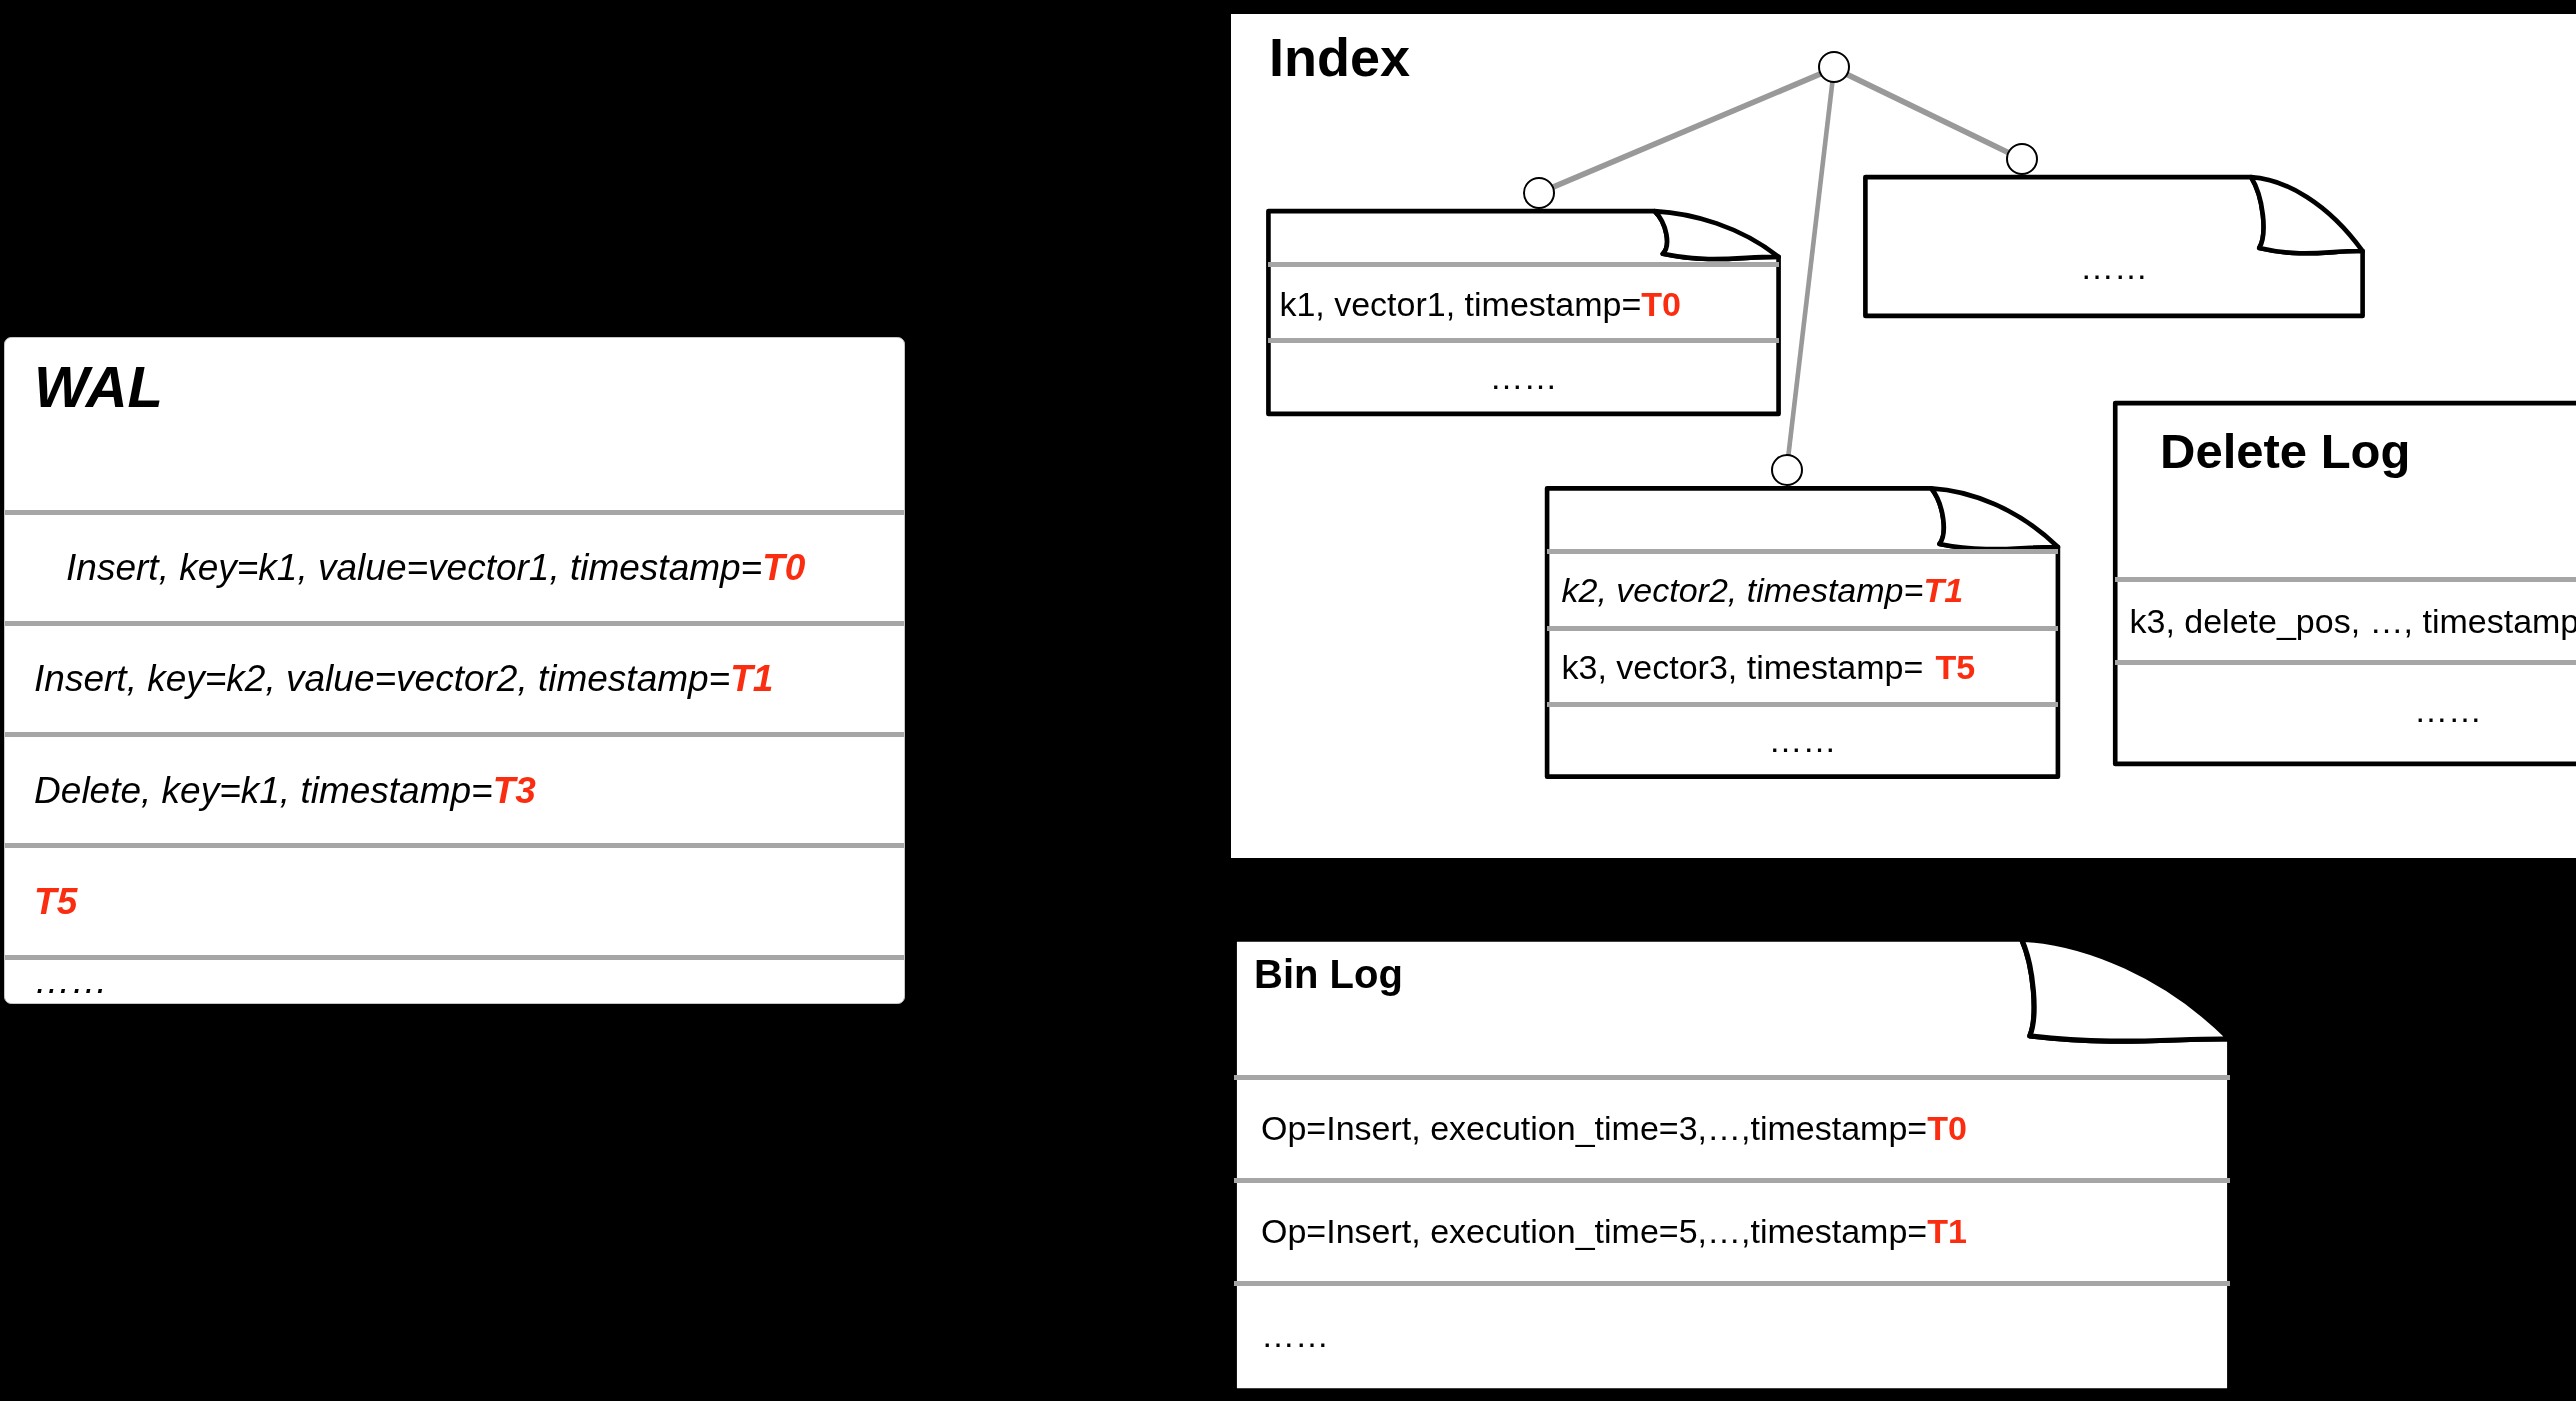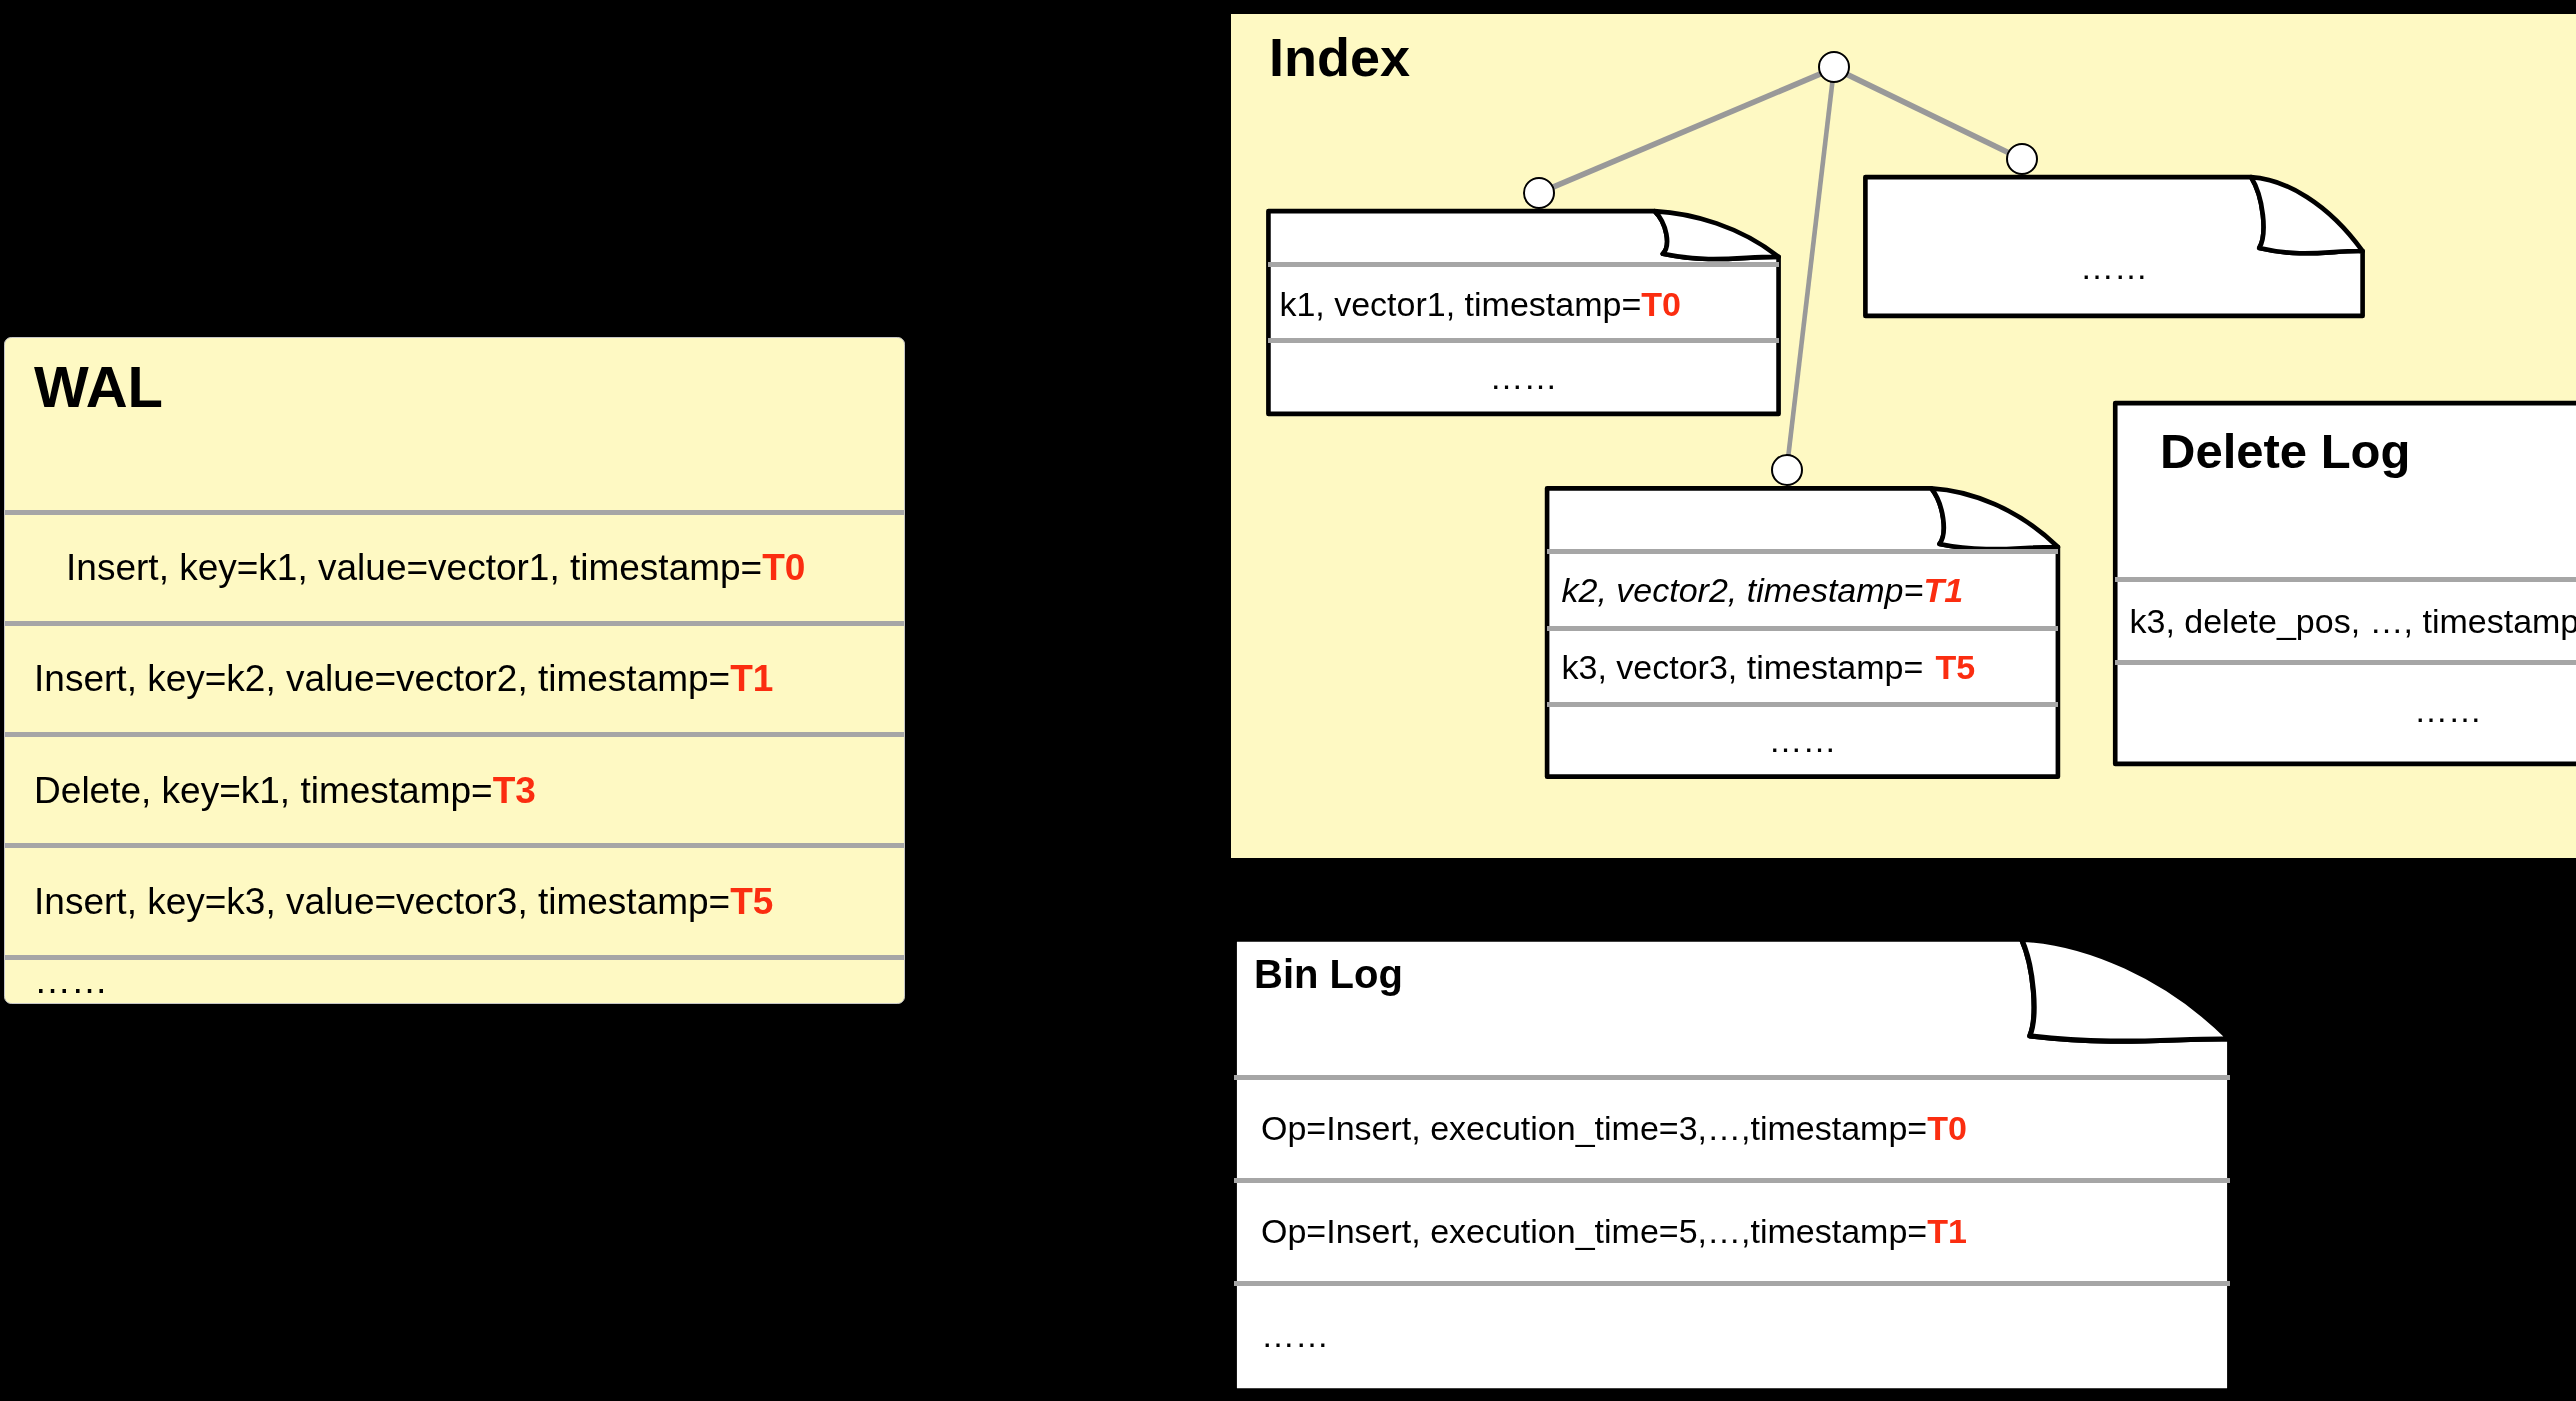--- a/index.html
+++ b/index.html
@@ -1,20 +1,20 @@
 <!DOCTYPE html>
 <html style="font-size:8.2px"><head>
 <meta charset="utf-8">
 <style>
   html,body{margin:0;padding:0;background:#000;}
   #canvas{
     position:relative;width:2817px;height:1402px;background:#000;overflow:hidden;
     font-family:"Liberation Sans","DejaVu Sans",sans-serif;color:#000;
   }
-  .panel{position:absolute;background:#fef9c3;}
+  .panel{position:absolute;background:#ffffff;font-style:italic;}
   .title{position:absolute;font-weight:bold;line-height:1;white-space:nowrap;}
   .row{position:absolute;display:flex;align-items:center;white-space:nowrap;line-height:1;}
   .row.center{justify-content:center;}
   .ts{color:#FB2D10;font-weight:bold;}
   .divider{position:absolute;height:4.6px;background:#A6A6A6;}
   .doc{position:absolute;}
   .doc > svg{position:absolute;left:0;top:0;}
   .doc .content{position:absolute;left:0;top:0;right:0;bottom:0;}
   .doc .row{font-size:34px;}
   .wal-row{font-size:37px;}
@@ -44,21 +44,20 @@
     </div>
 
     <div class="divider" style="left:0;right:0;top:394px;"></div>
     <div class="row wal-row" style="left:29px;top:399px;height:107px;">
       <span>Delete, key=k1, timestamp=</span>
         <span class="ts">T3</span>
     </div>
 
     <div class="divider" style="left:0;right:0;top:505px;"></div>
     <div class="row wal-row" style="left:29px;top:510px;height:107px;">
-      <span>Insert, key=k3, value=vector3, timestamp=</span>
         <span class="ts">T5</span>
     </div>
 
     <div class="divider" style="left:0;right:0;top:617px;"></div>
     <div class="row wal-row" style="left:29px;top:621px;height:42px;">
       <span>……</span>
     </div>
   </div>
 
   <div class="panel" style="left:1231px;top:14.4px;width:1575px;height:844px;"></div>

